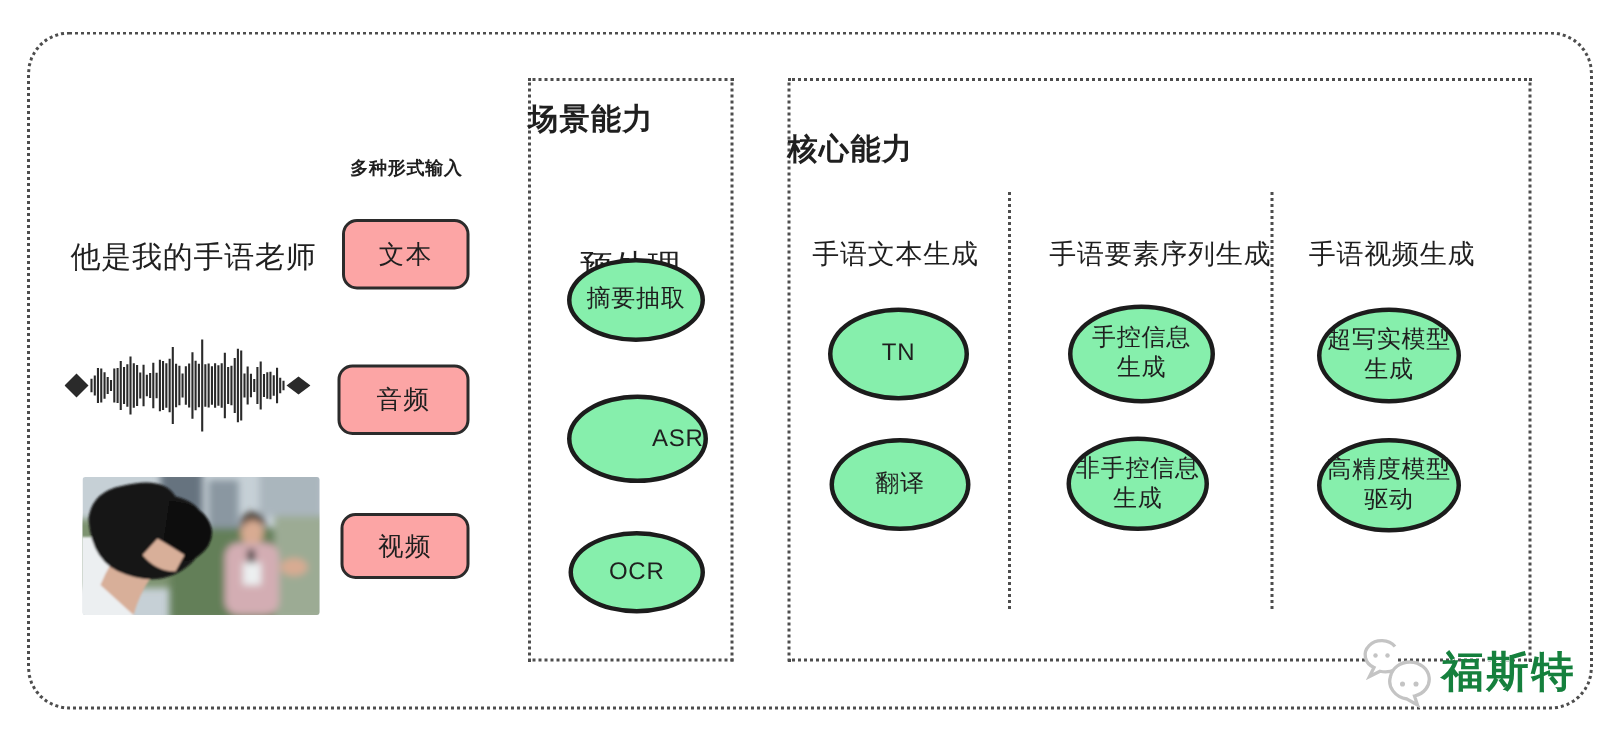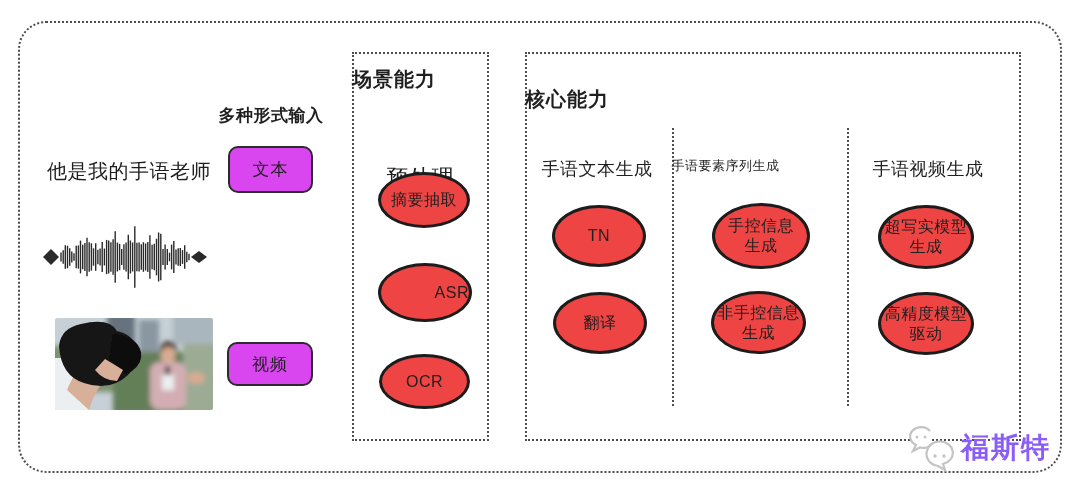--- a/index.html
+++ b/index.html
@@ -8,28 +8,28 @@
   .canvas { position:relative; width:1080px; height:499px; background:#ffffff; overflow:hidden; }
 
   .outer-frame {
     position:absolute; left:18px; top:21px; width:1044px; height:452px;
     border:2px dotted #4d4d4d; border-radius:28px;
   }
 
   
   .input-heading {
     position:absolute; left:216px; top:104px; width:110px;
-    font-size:17px; font-weight:bold; letter-spacing:0.5px; text-align:center;
+    font-size:12px; font-weight:bold; letter-spacing:0.5px; text-align:center;
   }
   .sample-sentence {
     position:absolute; left:47px; top:158px; width:168px;
     font-size:20px; letter-spacing:0.5px; white-space:nowrap;
   }
   .type-box {
-    position:absolute; border:2px solid #2b2b2b; border-radius:10px; background:#d946ef;
+    position:absolute; border:2px solid #2b2b2b; border-radius:10px; background:#fca5a5;
     display:flex; align-items:center; justify-content:center;
     font-size:17px; letter-spacing:1px;
   }
   .type-box.text  { left:228px; top:146px; width:85px; height:47px; }
   .type-box.audio { left:225px; top:243px; width:88px; height:47px; }
   .type-box.video { left:227px; top:342px; width:86px; height:44px; }
 
   .waveform { position:absolute; left:43px; top:217px; width:164px; height:80px; }
   .waveform line { stroke:#2a2a2a; stroke-width:1.4; }
   .waveform polygon { fill:#2a2a2a; }
@@ -46,52 +46,52 @@
   }
   .scene-title { left:352px; top:66px; width:137px; }
   .core-title  { left:525px; top:66px; width:496px;margin-top:20px; }
 
   .stage-label {
     position:absolute; left:352px; top:127px; width:137px; text-align:center;
     font-size:22px; letter-spacing:0.5px;margin-top:36px;
   }
 
   .node {
-    position:absolute; border:3px solid #1c1c1c; border-radius:50%; background:#ef4444;
+    position:absolute; border:3px solid #1c1c1c; border-radius:50%; background:#86efac;
     display:flex; flex-direction:column; align-items:center; justify-content:center;
     font-size:16px; line-height:1.25; text-align:center; letter-spacing:0.5px;
   }
   .node-summary { left:378px; top:172px; width:92px; height:56px; }
   .node-asr     { left:378px; top:263px; width:94px; height:59px;align-items:flex-end; }
   .node-ocr     { left:379px; top:354px; width:91px; height:55px; }
 
   .col-header { position:absolute; top:157px; text-align:center; font-size:18px; letter-spacing:0.5px; }
   .col-header.c1 { left:522px; width:150px; }
-  .col-header.c2 { left:638px; width:175px; font-size:13px; }
+  .col-header.c2 { left:686px; width:175px; font-size:18px; }
   .col-header.c3 { left:848px; width:160px; }
 
   .divider {
     position:absolute; top:128px; height:278px; width:0;
     border-left:2px dotted #4d4d4d;
   }
   .divider.d1 { left:672px; }
   .divider.d2 { left:847px; }
 
   .node-tn      { left:552px; top:205px; width:94px; height:62px; }
   .node-trans   { left:553px; top:292px; width:94px; height:62px; }
   .node-manual  { left:712px; top:203px; width:98px; height:66px; }
   .node-nonman  { left:711px; top:291px; width:95px; height:63px; }
   .node-hyper   { left:878px; top:205px; width:96px; height:64px; }
   .node-drive   { left:878px; top:292px; width:96px; height:63px; }
 
   
   .watermark { position:absolute; left:905px; top:424px; display:flex; align-items:center; }
   .wm-logo { width:54px; height:48px; }
   .wm-text {
-    font-size:28px; font-weight:bold; letter-spacing:2px; color:#8b5cf6;
+    font-size:28px; font-weight:bold; letter-spacing:2px; color:#15803d;
     text-shadow: 0 1px 0 #ffffff; padding-left:2px; white-space:nowrap;
   }
 </style>
 </head>
 <body>
 
 <div class="canvas">
 
   <div class="outer-frame"></div>
 
@@ -161,20 +161,23 @@
       <line x1="130.8" y1="24.0" x2="130.8" y2="56.0"></line>
       <line x1="133.0" y1="32.4" x2="133.0" y2="47.6"></line>
       <line x1="135.2" y1="31.2" x2="135.2" y2="48.8"></line>
       <line x1="137.3" y1="30.9" x2="137.3" y2="49.1"></line>
       <line x1="139.5" y1="33.1" x2="139.5" y2="46.9"></line>
       <line x1="141.7" y1="28.2" x2="141.7" y2="51.8"></line>
       <line x1="143.8" y1="34.8" x2="143.8" y2="45.2"></line>
       <line x1="146.0" y1="36.8" x2="146.0" y2="43.2"></line>
     </svg>
 
+  <div class="type-box audio">
+    <span>音频</span>
+  </div>
 
   <svg class="photo" viewBox="0 0 158 92">
     <defs>
       <filter id="blurBig" x="-20%" y="-20%" width="140%" height="140%">
           <feGaussianBlur stdDeviation="2.4"></feGaussianBlur>
         </filter>
       <filter id="blurSm" x="-20%" y="-20%" width="140%" height="140%">
           <feGaussianBlur stdDeviation="0.7"></feGaussianBlur>
         </filter>
       <clipPath id="pclip">

